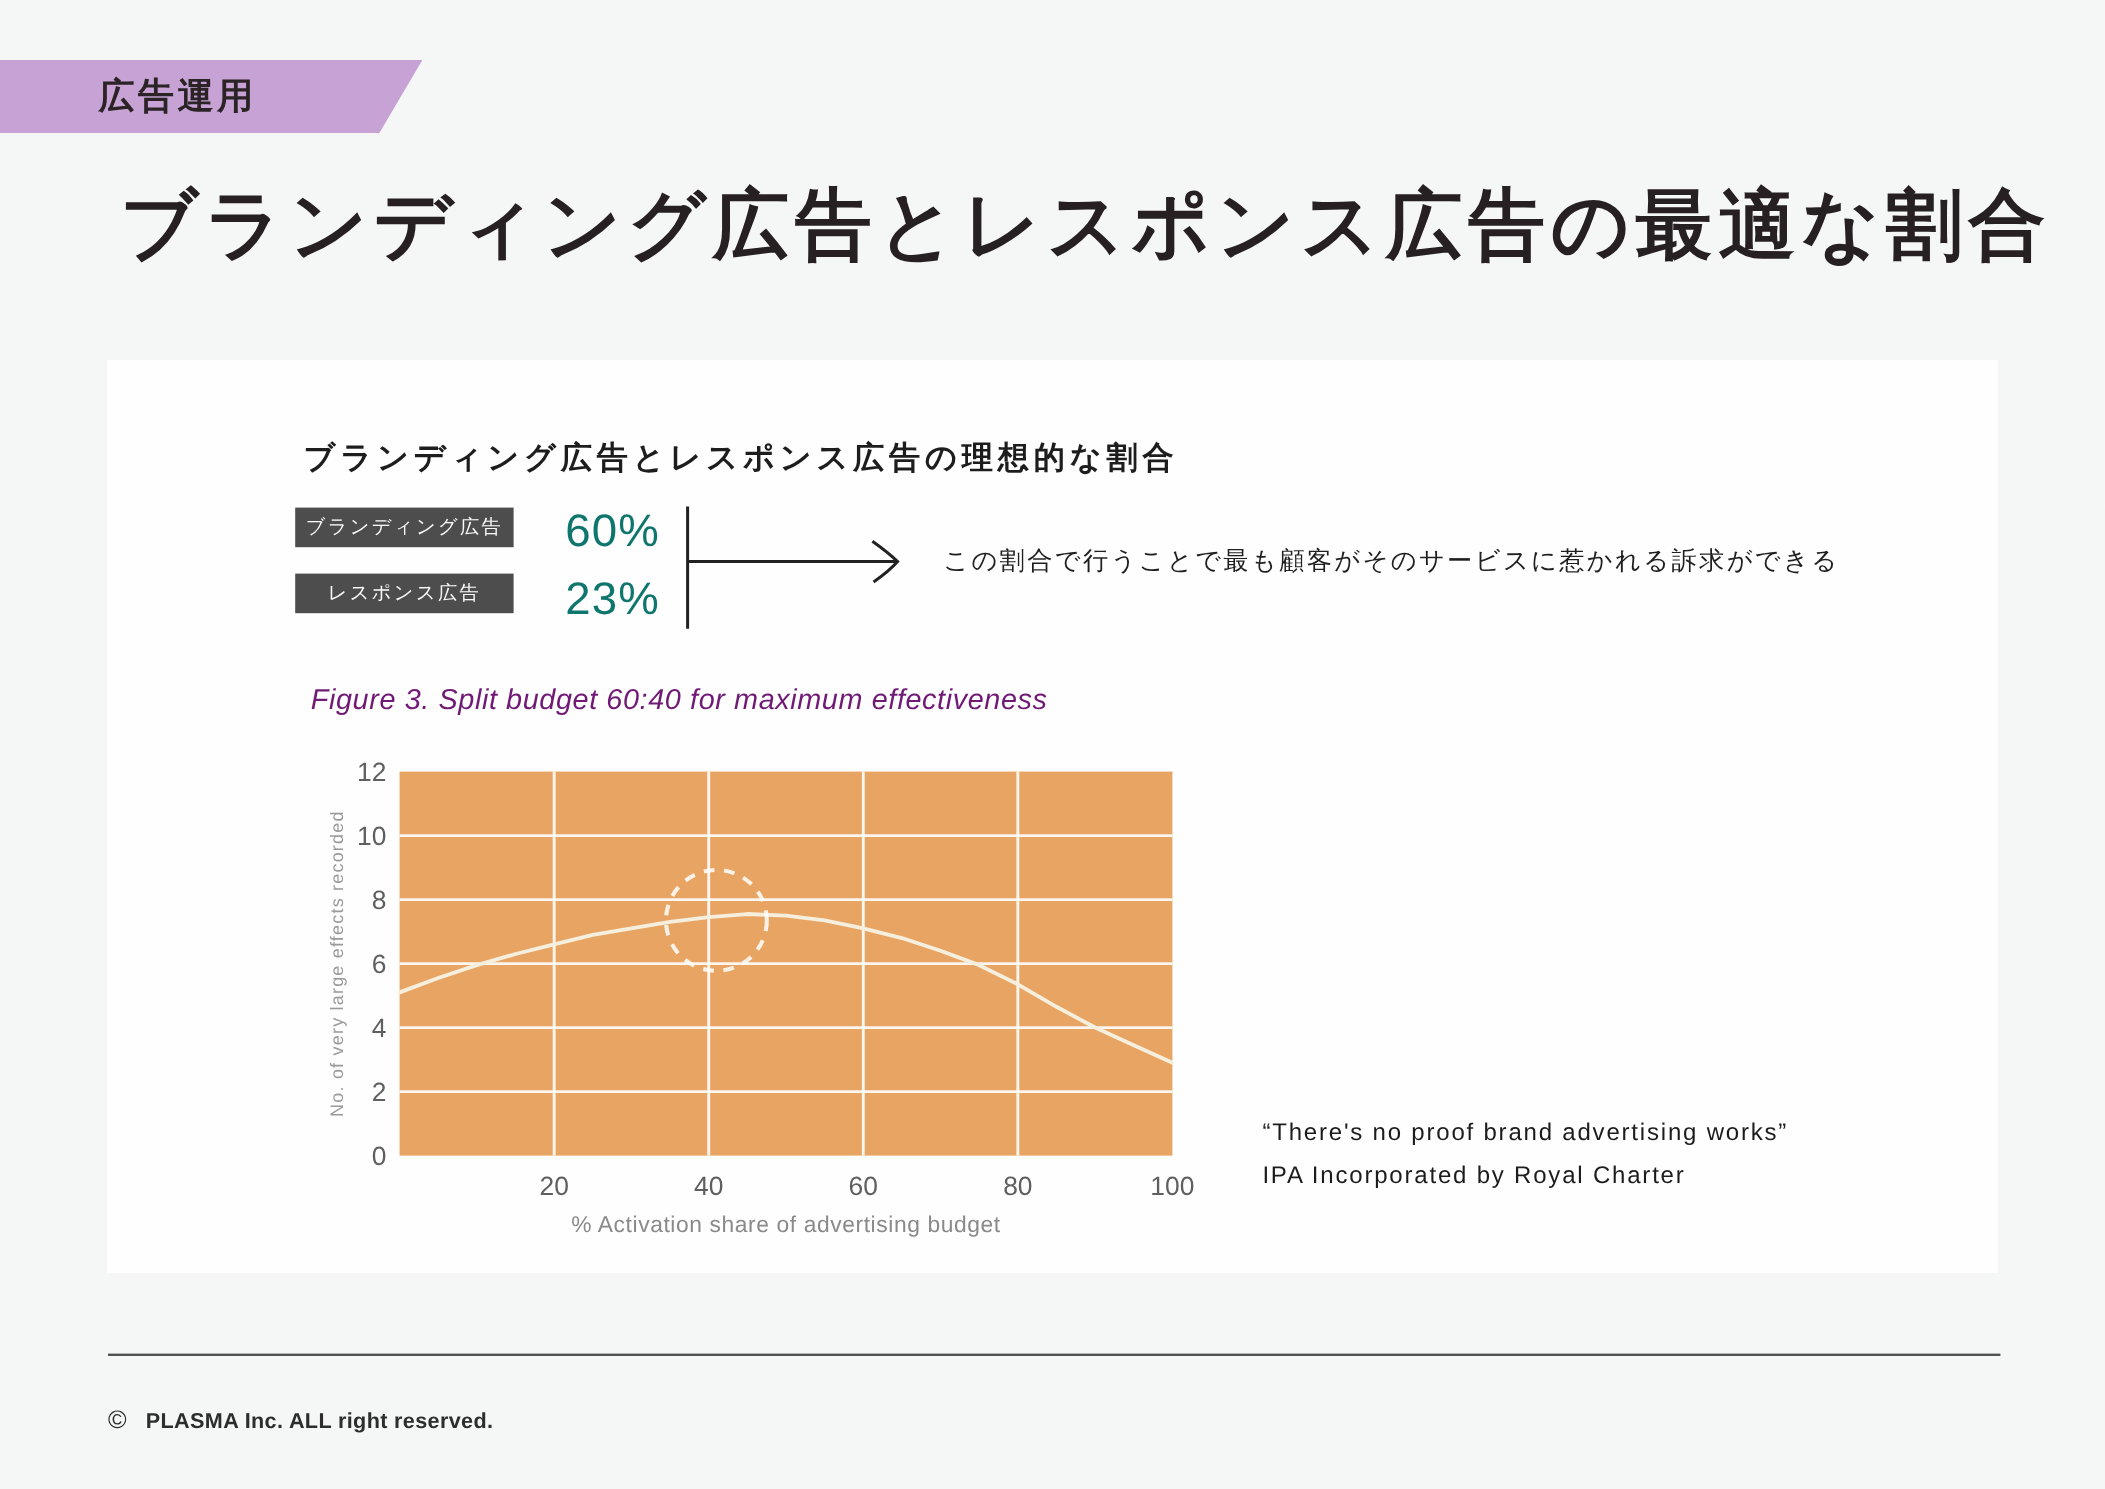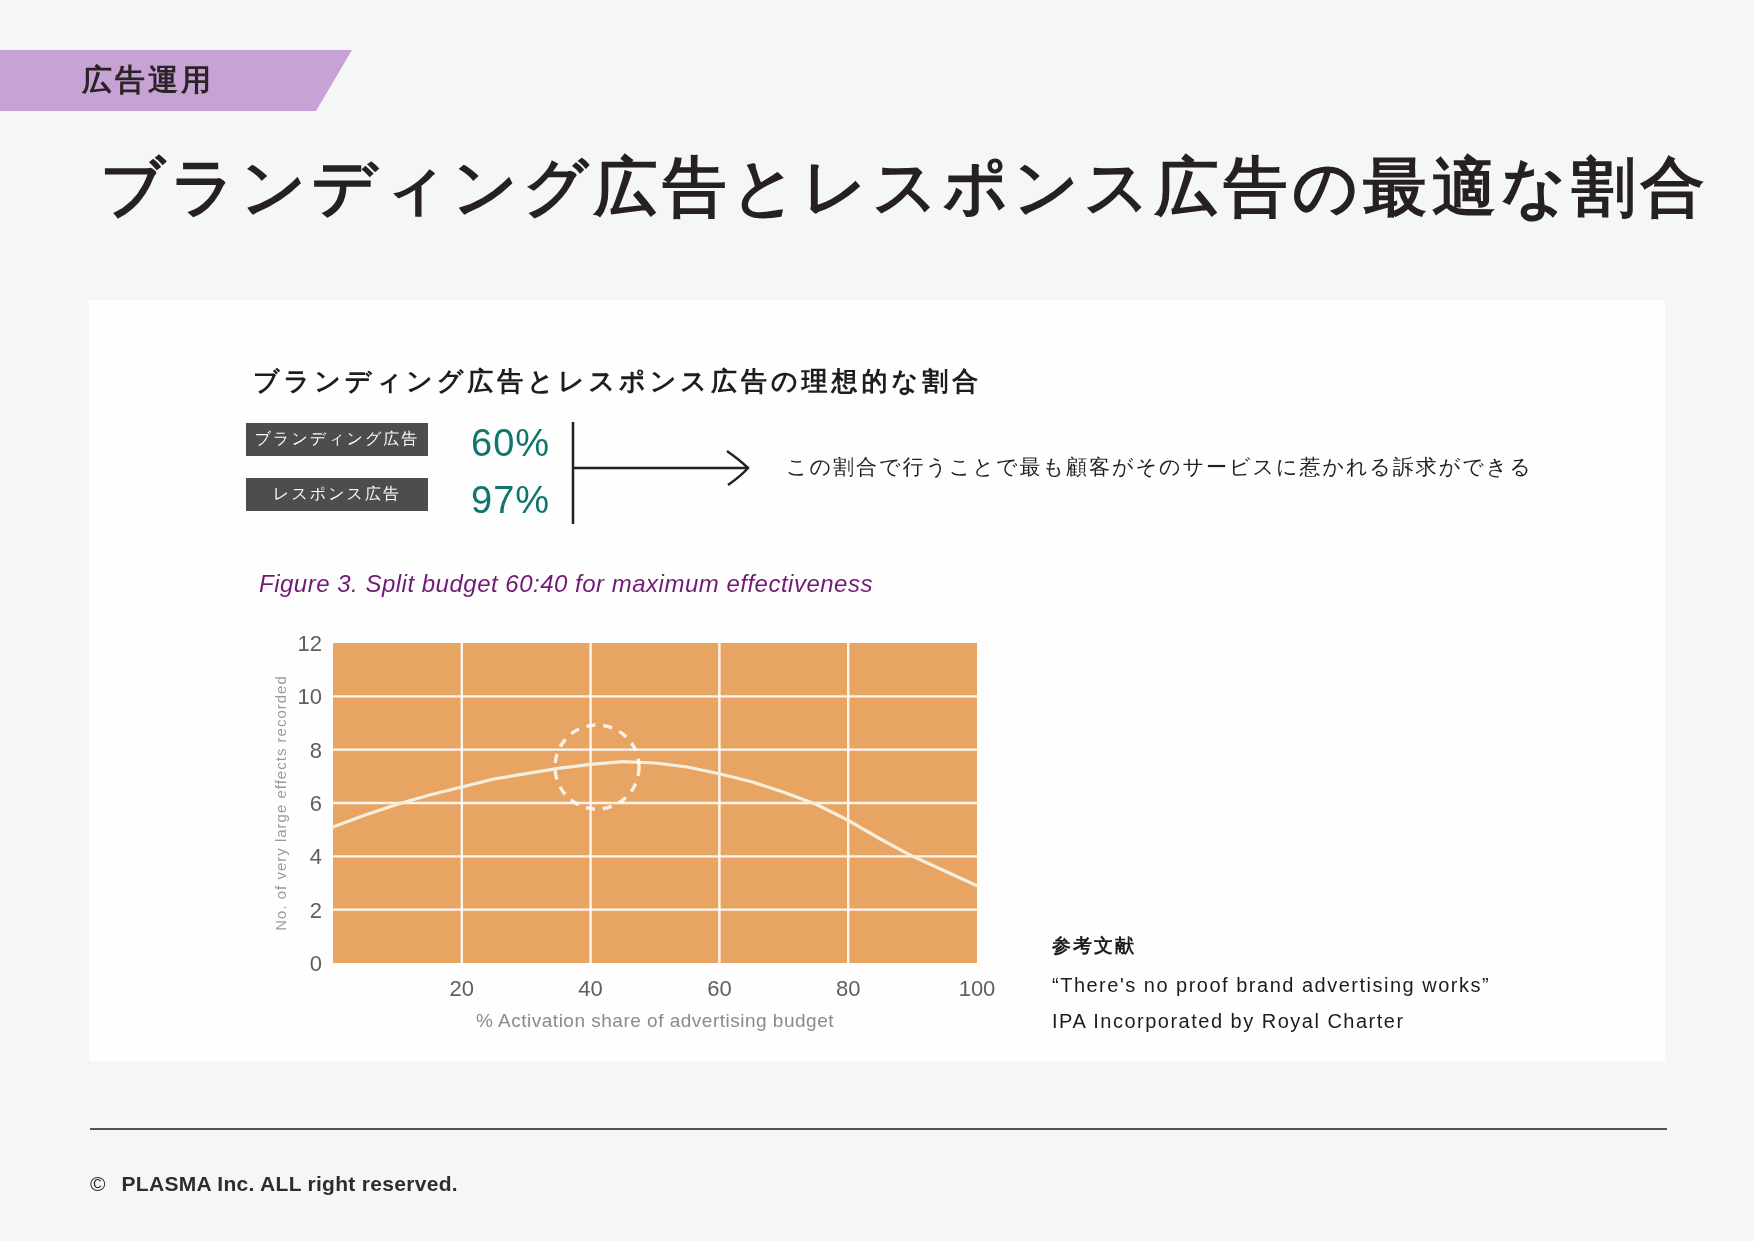--- a/index.html
+++ b/index.html
@@ -65,21 +65,21 @@
 
   .references{left:963px;top:633px;}
   .ref-heading{font-size:19px;font-weight:700;letter-spacing:2px;color:#1c1c1c;margin:0 0 15px 0;}
   .ref-line{font-size:20px;letter-spacing:1.5px;color:#1c1c1c;margin:0 0 13px 0;white-space:nowrap;}
 
   .footer-divider{left:90px;top:1128px;width:1577px;height:2px;background:#525252;}
   .footer{
     left:90px;top:1172px;display:flex;align-items:center;gap:16px;color:#2d2d2d;
   }
   .copyright-symbol{font-size:21px;font-weight:400;}
-  .copyright-text{font-size:21px;font-weight:700;letter-spacing:0.3px;}
+  .copyright-text{font-size:18px;font-weight:700;letter-spacing:0.3px;}
 </style>
 </head>
 <body>
 
 <div class="abs banner" style="background:#c6a3d4;">
   <div class="banner-label">広告運用</div>
 </div>
 
 <div class="abs page-title">ブランディング広告とレスポンス広告の最適な割合</div>
 
@@ -88,21 +88,21 @@
   <div class="abs card-subtitle">ブランディング広告とレスポンス広告の理想的な割合</div>
 
   <div class="abs chip row1">
     <span>ブランディング広告</span>
   </div>
   <div class="abs ratio-value row1">60%</div>
 
   <div class="abs chip row2">
     <span>レスポンス広告</span>
   </div>
-  <div class="abs ratio-value row2">97%</div>
+  <div class="abs ratio-value row2">23%</div>
 
   <svg class="abs bracket-arrow" width="220" height="120" viewBox="0 0 220 120">
     <line x1="14" y1="7" x2="14" y2="109" stroke="#222" stroke-width="2.5"></line>
     <line x1="14" y1="53" x2="188" y2="53" stroke="#222" stroke-width="2.5"></line>
     <path d="M168 36 Q182 46 189 53 Q182 61 169 70" fill="none" stroke="#222" stroke-width="2.5"></path>
   </svg>
 
   <div class="abs ratio-note">この割合で行うことで最も顧客がそのサービスに惹かれる訴求ができる</div>
 
   <div class="abs figure-caption">Figure 3. Split budget 60:40 for maximum effectiveness</div>
@@ -130,21 +130,20 @@
       <text x="232.8" y="361" text-anchor="middle" class="tick">20</text>
       <text x="361.6" y="361" text-anchor="middle" class="tick">40</text>
       <text x="490.4" y="361" text-anchor="middle" class="tick">60</text>
       <text x="619.2" y="361" text-anchor="middle" class="tick">80</text>
       <text x="748" y="361" text-anchor="middle" class="tick">100</text>
       <text x="426" y="392" text-anchor="middle" class="axis-title">% Activation share of advertising budget</text>
       <text x="57" y="168" text-anchor="middle" class="axis-title-y" transform="rotate(-90 57 168)">No. of very large effects recorded</text>
     </svg>
 
   <div class="abs references">
-    <p class="ref-heading">参考文献</p>
     <p class="ref-line">“There's no proof brand advertising works”</p>
     <p class="ref-line">IPA Incorporated by Royal Charter</p>
   </div>
 </div>
 
 <div class="abs footer-divider"></div>
 <div class="abs footer">
   <span class="copyright-symbol">©</span>
   <span class="copyright-text">PLASMA Inc. ALL right reserved.</span>
 </div>

